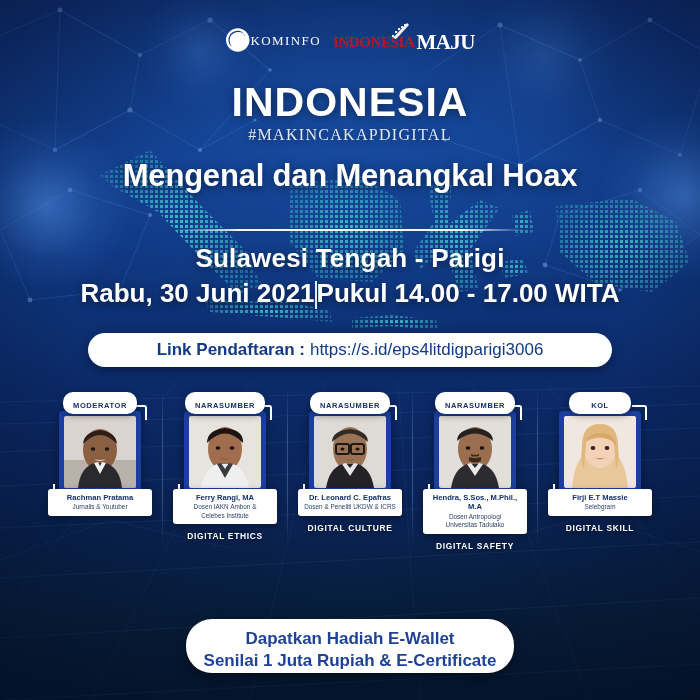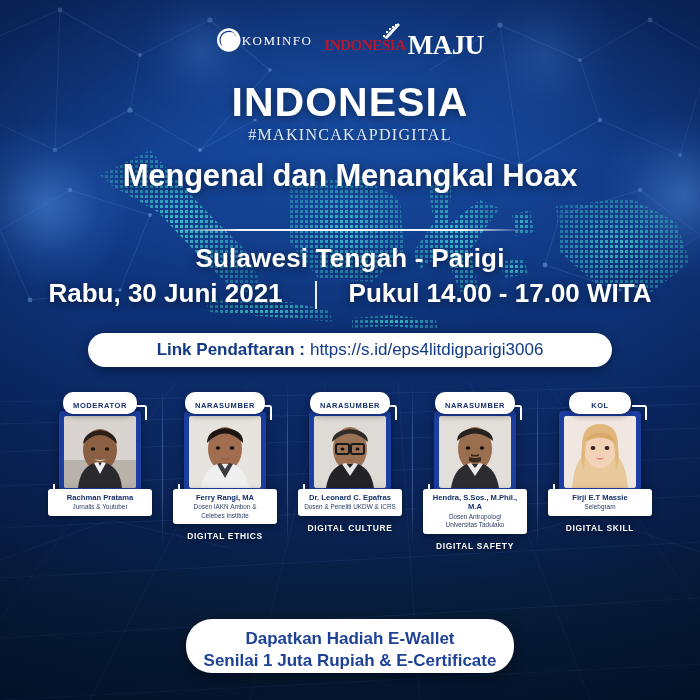--- a/index.html
+++ b/index.html
@@ -49,21 +49,21 @@
     color:#ffffff; font-family:"Liberation Serif", serif; font-size:13px;
     letter-spacing:1.4px; margin-top:1px;
   }
   .logo-maju { display:flex; align-items:center; margin-top:16px; position:relative; }
   .maju-ind {
     color:#b8172b; font-family:"Liberation Serif", serif; font-weight:bold;
     font-size:15px; letter-spacing:-.4px;
   }
   .maju-word {
     color:#ffffff; font-family:"Liberation Serif", serif; font-weight:bold;
-    font-size:27px; letter-spacing:-.5px; margin-left:2px;
+    font-size:21px; letter-spacing:-.5px; margin-left:2px;
   }
   .maju-flag { position:absolute; left:52px; top:-8px; }
   .logo-siber { position:relative; width:76px; height:66px; margin-top:4px; }
   .siber-ring {
     position:absolute; left:6px; top:2px; width:64px; height:62px;
     border:2.5px solid #ffffff; border-radius:50%;
   }
   .siber-text { position:absolute; left:0; top:14px; width:76px; text-align:center; }
   .siber-l1 { font-size:15px; font-weight:bold; letter-spacing:.5px; line-height:1; }
   .siber-l1 .si { color:#2fb8a8; }
@@ -96,21 +96,21 @@
     background:linear-gradient(90deg, rgba(255,255,255,0) 0%, rgba(255,255,255,.95) 18%, rgba(255,255,255,.95) 82%, rgba(255,255,255,0) 100%);
   }
 
   .place {
     position:absolute; top:243px; left:0; width:700px; text-align:center; z-index:6;
     color:#ffffff; font-size:26px; font-weight:bold; letter-spacing:.2px;
     text-shadow:0 2px 9px rgba(0,0,0,.5);
   }
   .when {
     position:absolute; top:278px; left:0; width:700px; z-index:6;
-    display:flex; justify-content:center; align-items:flex-end; gap:32px;
+    display:flex; justify-content:center; align-items:flex-end; gap:0;
     color:#ffffff; font-size:26px; font-weight:bold;
     text-shadow:0 2px 9px rgba(0,0,0,.5);
   }
   .when .sep { width:2px; height:28px; background:#ffffff; opacity:.9; }
 
   
   .reg-pill {
     position:absolute; top:333px; left:88px; width:524px; height:34px; z-index:6;
     background:#ffffff; border-radius:17px;
     display:flex; justify-content:center; align-items:center;

